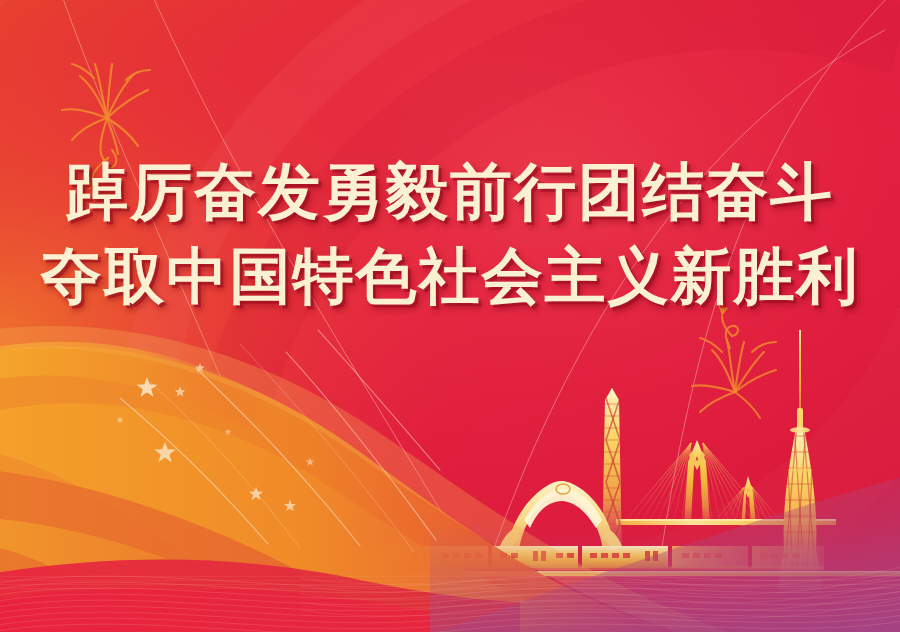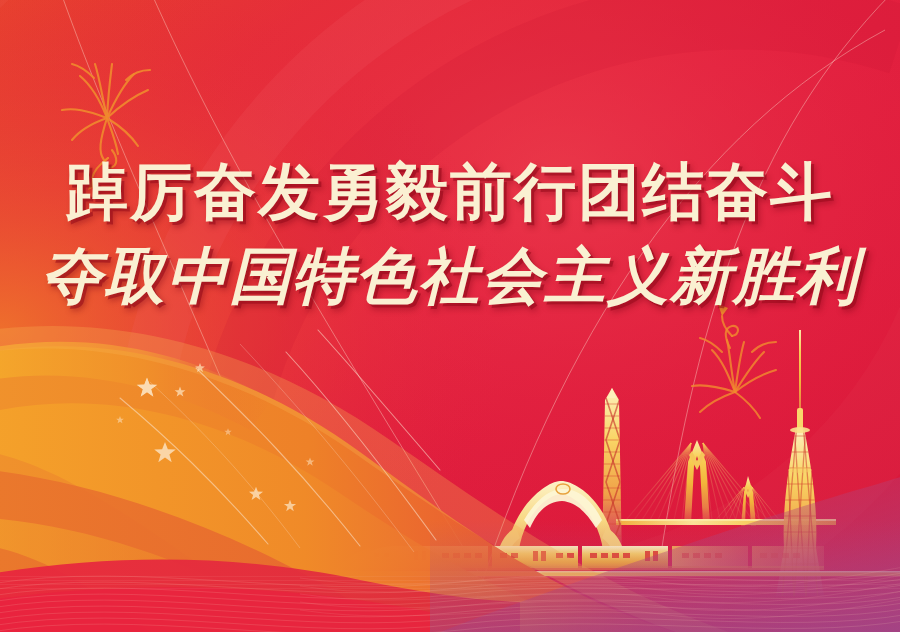--- a/index.html
+++ b/index.html
@@ -21,21 +21,21 @@
     font-weight:bold;
     font-size:62px;
     line-height:84px;
     letter-spacing:2px;
     color:#FAF0D2;
     text-shadow:
        3px 3px 0 rgba(150,10,25,.55),
        4px 5px 6px rgba(120,5,20,.45);
     white-space:nowrap;
   }
-  .title-line.l2{font-size:61px;font-style:italic;}
+  .title-line.l2{font-size:61px;}
 </style>
 </head>
 <body>
 
 <div id="poster">
 
   <svg class="layer" viewBox="0 0 900 632" preserveAspectRatio="none">
     <defs>
       <linearGradient id="gRedField" x1="0" y1="0" x2="1" y2="1">
         <stop offset="0" stop-color="#E8442E"></stop>

